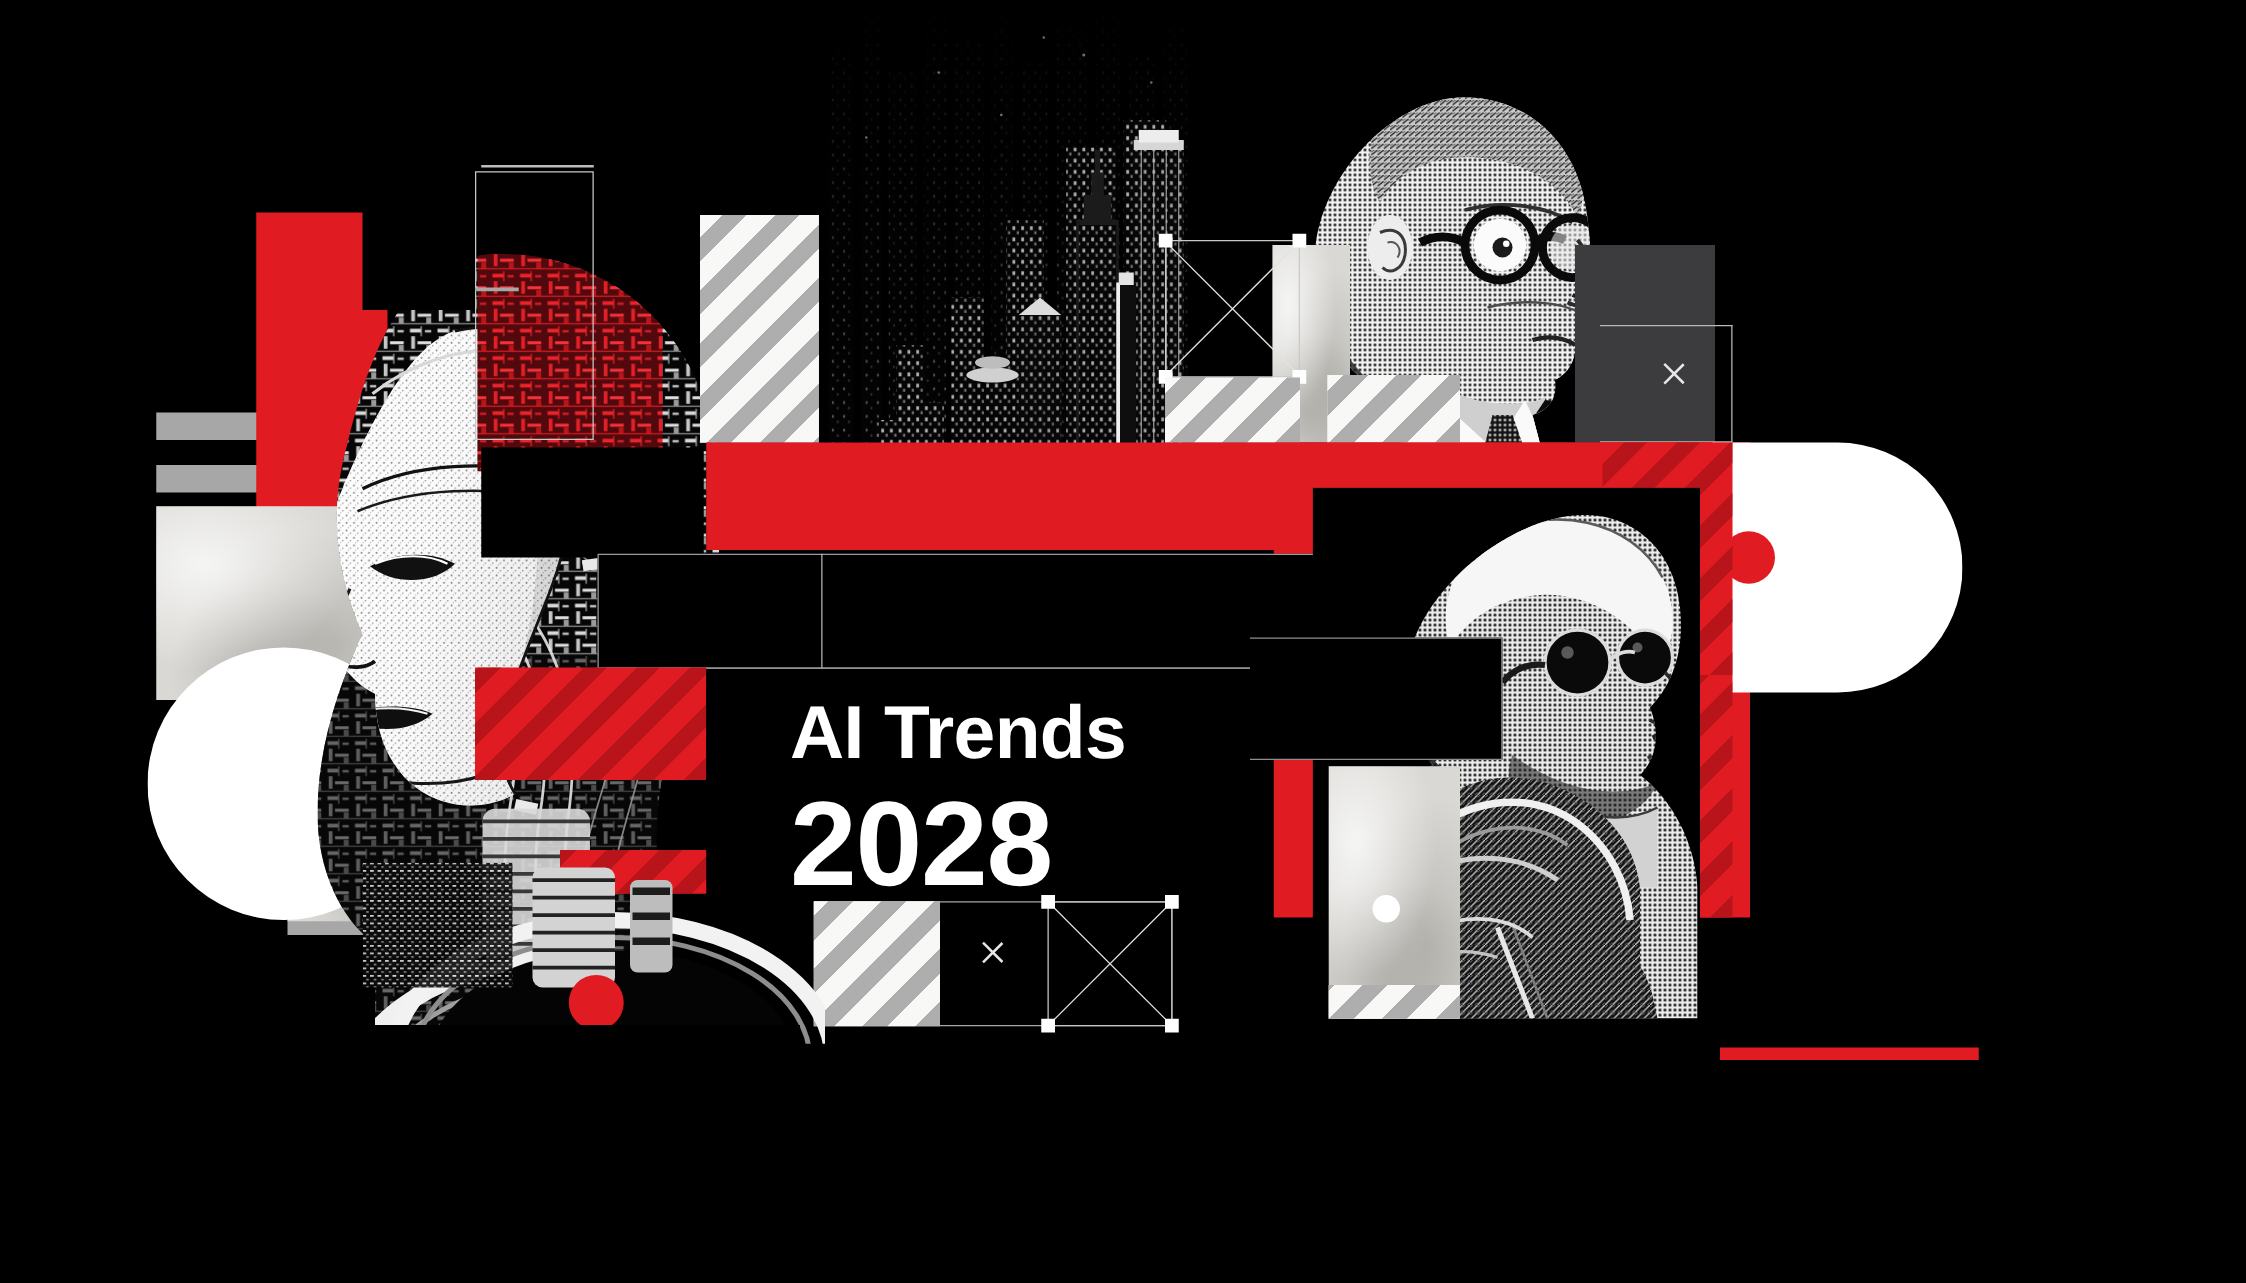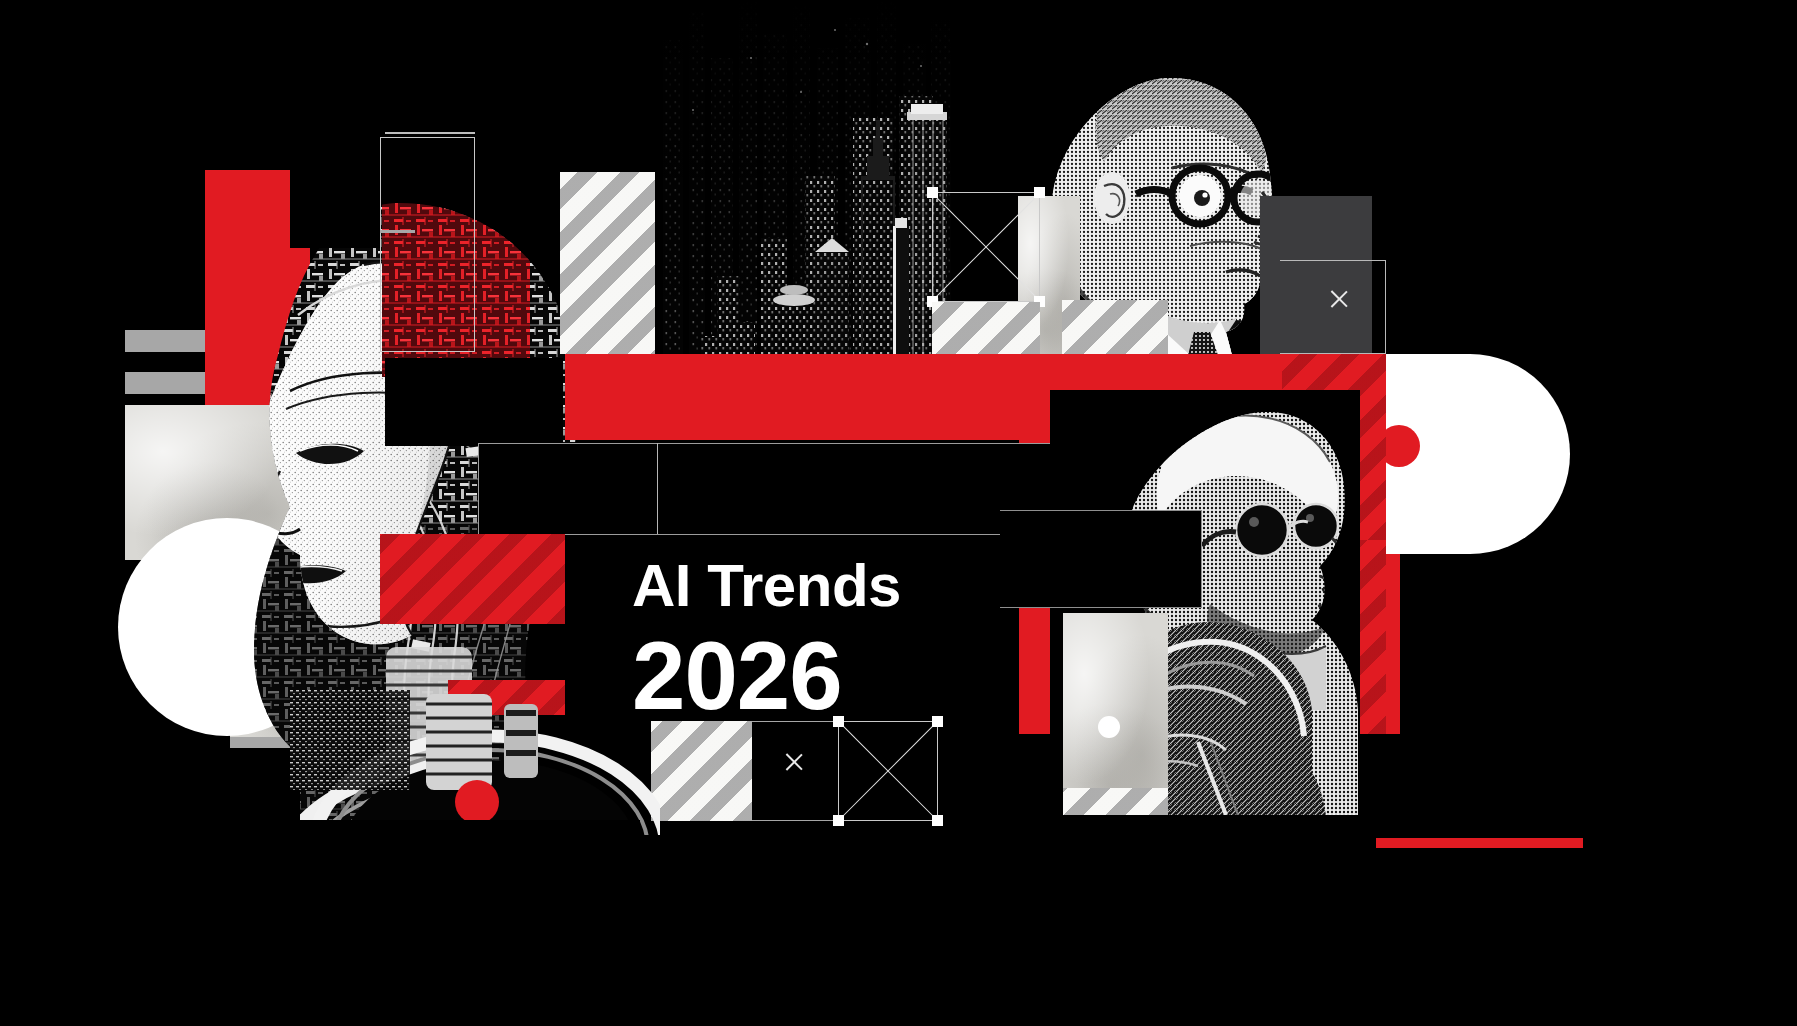--- a/index.html
+++ b/index.html
@@ -559,21 +559,21 @@
 
   <div class="abs solid-red" style="left:1376px;top:838px;width:207px;height:10px;"></div>
 
   <div class="abs diag-red" style="left:380px;top:534px;width:185px;height:90px;"></div>
   <div class="abs diag-red" style="left:448px;top:680px;width:190px;height:35px;"></div>
 
   <div class="abs solid-black" style="left:565px;top:536px;width:370px;height:180px;"></div>
 
   <div class="title-wrap" style="left:632px;top:540px;margin-top:16px;">
     <div class="title-line1">AI Trends</div>
-    <div class="title-line2">2026</div>
+    <div class="title-line2">2028</div>
   </div>
 
   <div class="abs diag-gray" style="left:651px;top:721px;width:101px;height:100px;"></div>
   <div class="abs" style="left:752px;top:721px;width:186px;height:100px;border:1px solid #a6a6a6;border-left:none;box-sizing:border-box;"></div>
   <div class="xmark" style="left:783px;top:751px;width:22px;height:22px;"></div>
   <div class="cropbox" style="left:838px;top:721px;width:100px;height:100px;">
     <span class="d1"></span>
     <span class="d2"></span>
     <span class="handle h-tl"></span>
     <span class="handle h-tr"></span>

